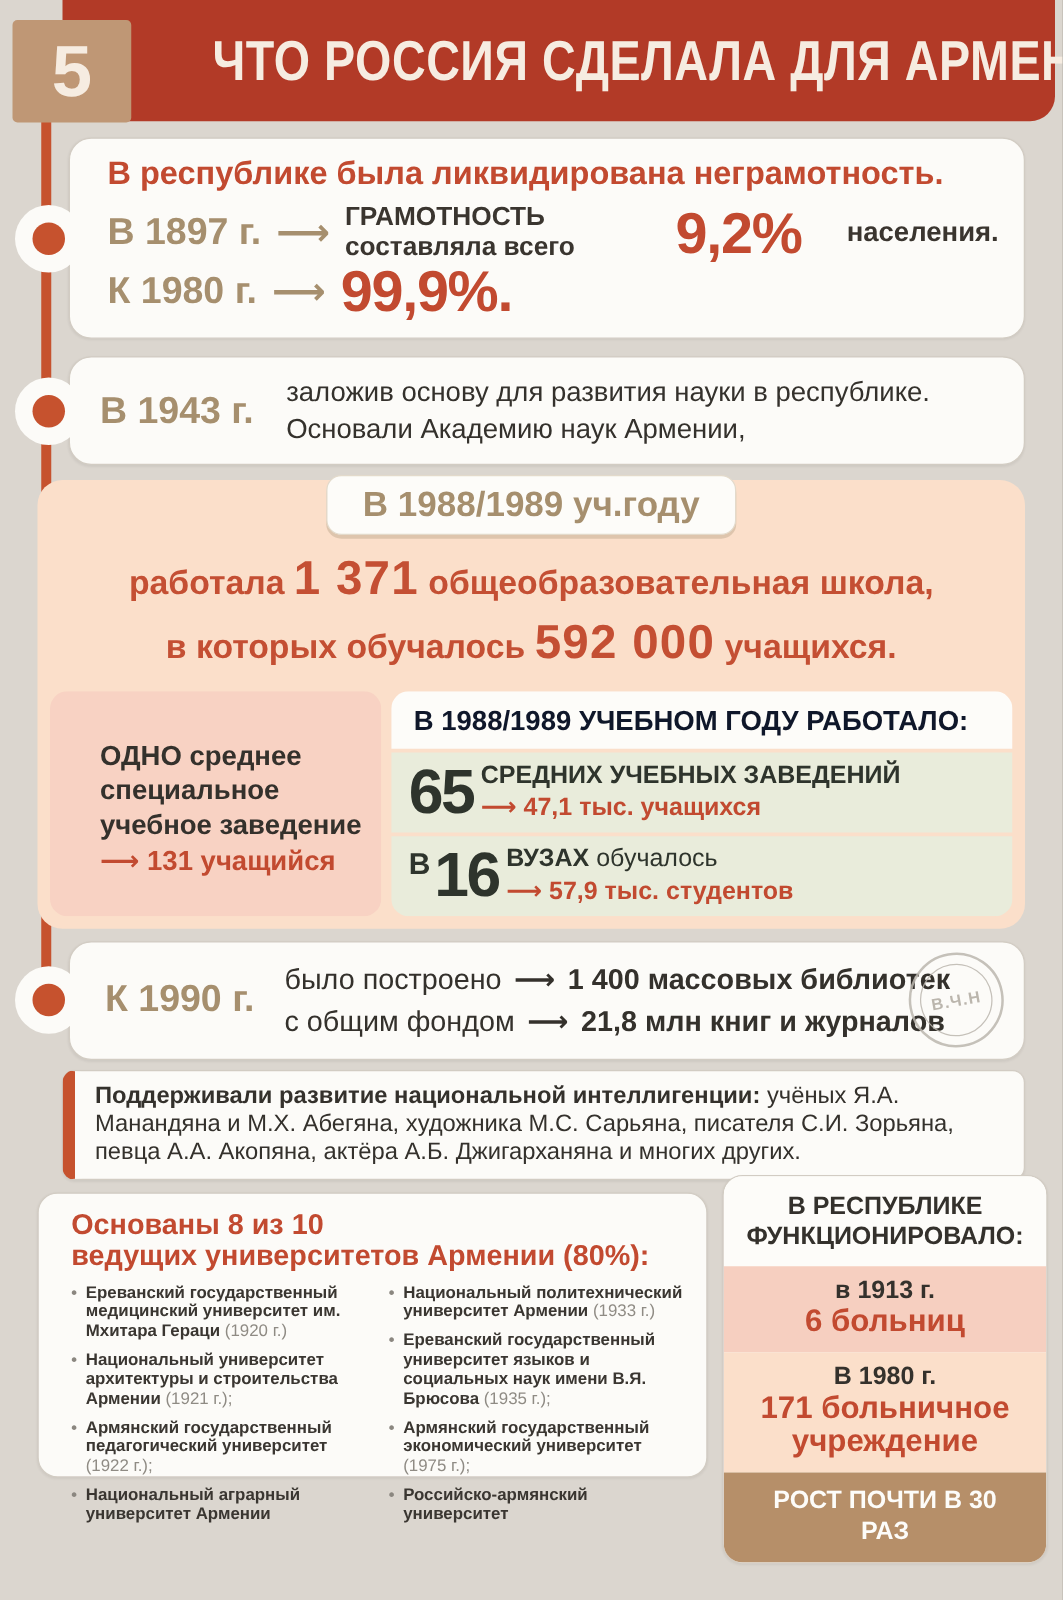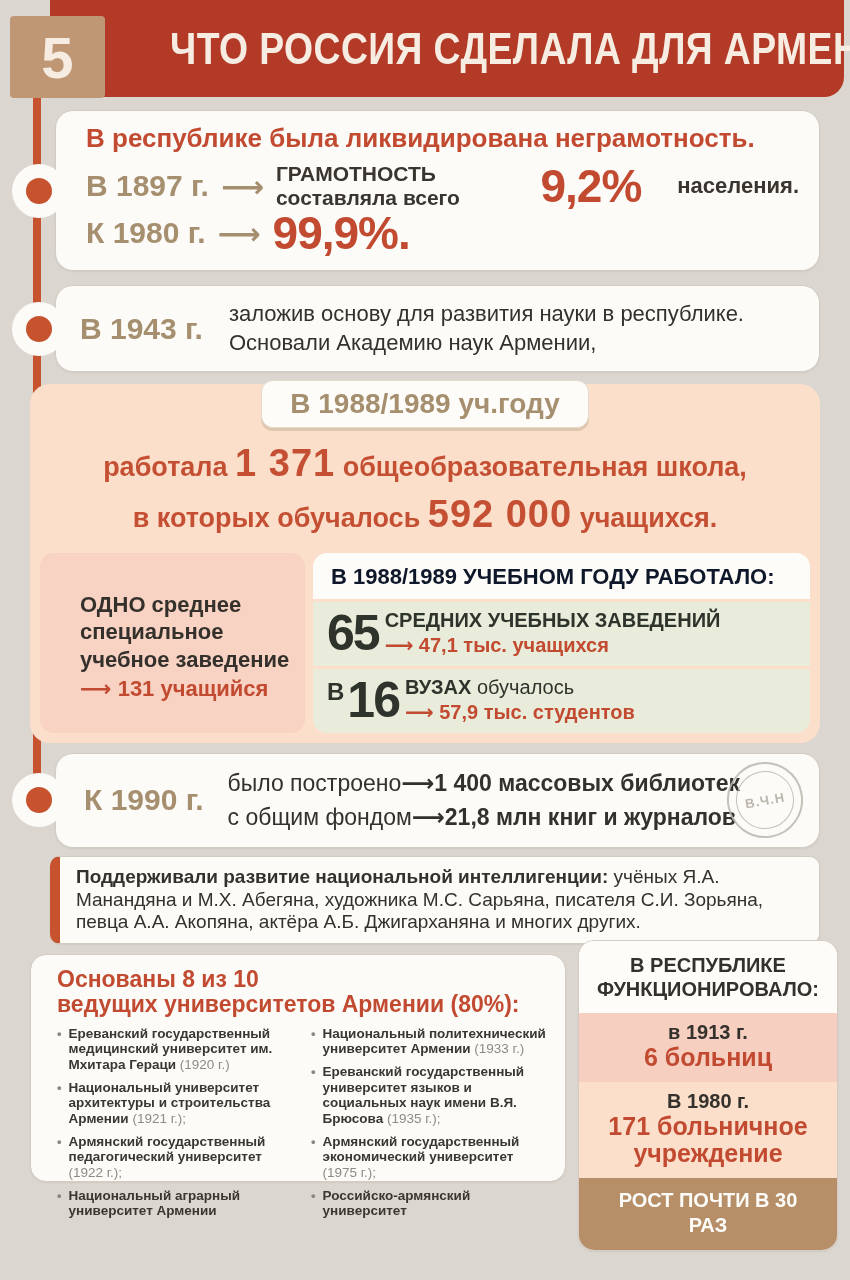--- a/index.html
+++ b/index.html
@@ -72,21 +72,21 @@
             letter-spacing:-2px; }
   .edu-prefix{ font-size:24px; font-weight:bold; color:#2e342c; margin:3px 3px 0 0; }
   .edu-body{ margin-left:6px; padding-top:1px; }
   .edu-label{ font-size:20px; font-weight:bold; color:#2e342c; line-height:1.1; }
   .edu-label .normal{ font-weight:normal; }
   .edu-sub{ color:#c24a30; font-size:20px; font-weight:bold; margin-top:2px; }
 
   
   .card4{ margin:10px 30px 0 55px; padding:12px 100px 12px 28px; display:flex;
           align-items:center; gap:24px; }
-  .lib-row{ display:flex; align-items:center; gap:0; font-size:23px; color:#34312c;
+  .lib-row{ display:flex; align-items:center; gap:10px; font-size:23px; color:#34312c;
             line-height:1.5; }
   .lib-pre{ font-weight:500; white-space:nowrap; }
   .arrow-dark{ font-weight:bold; color:#34312c; }
   .lib-val{ font-weight:bold; white-space:nowrap; }
   .stamp{ position:absolute; right:16px; top:50%; transform:translateY(-50%) rotate(-10deg);
           width:76px; height:76px; border:2px solid #bcb7af; border-radius:50%;
           display:flex; align-items:center; justify-content:center; opacity:.85; }
   .stamp .inner{ width:58px; height:58px; border:1px solid #bcb7af; border-radius:50%;
           display:flex; align-items:center; justify-content:center;
           color:#b0aaa1; font-size:13px; font-weight:bold; letter-spacing:1px; }

